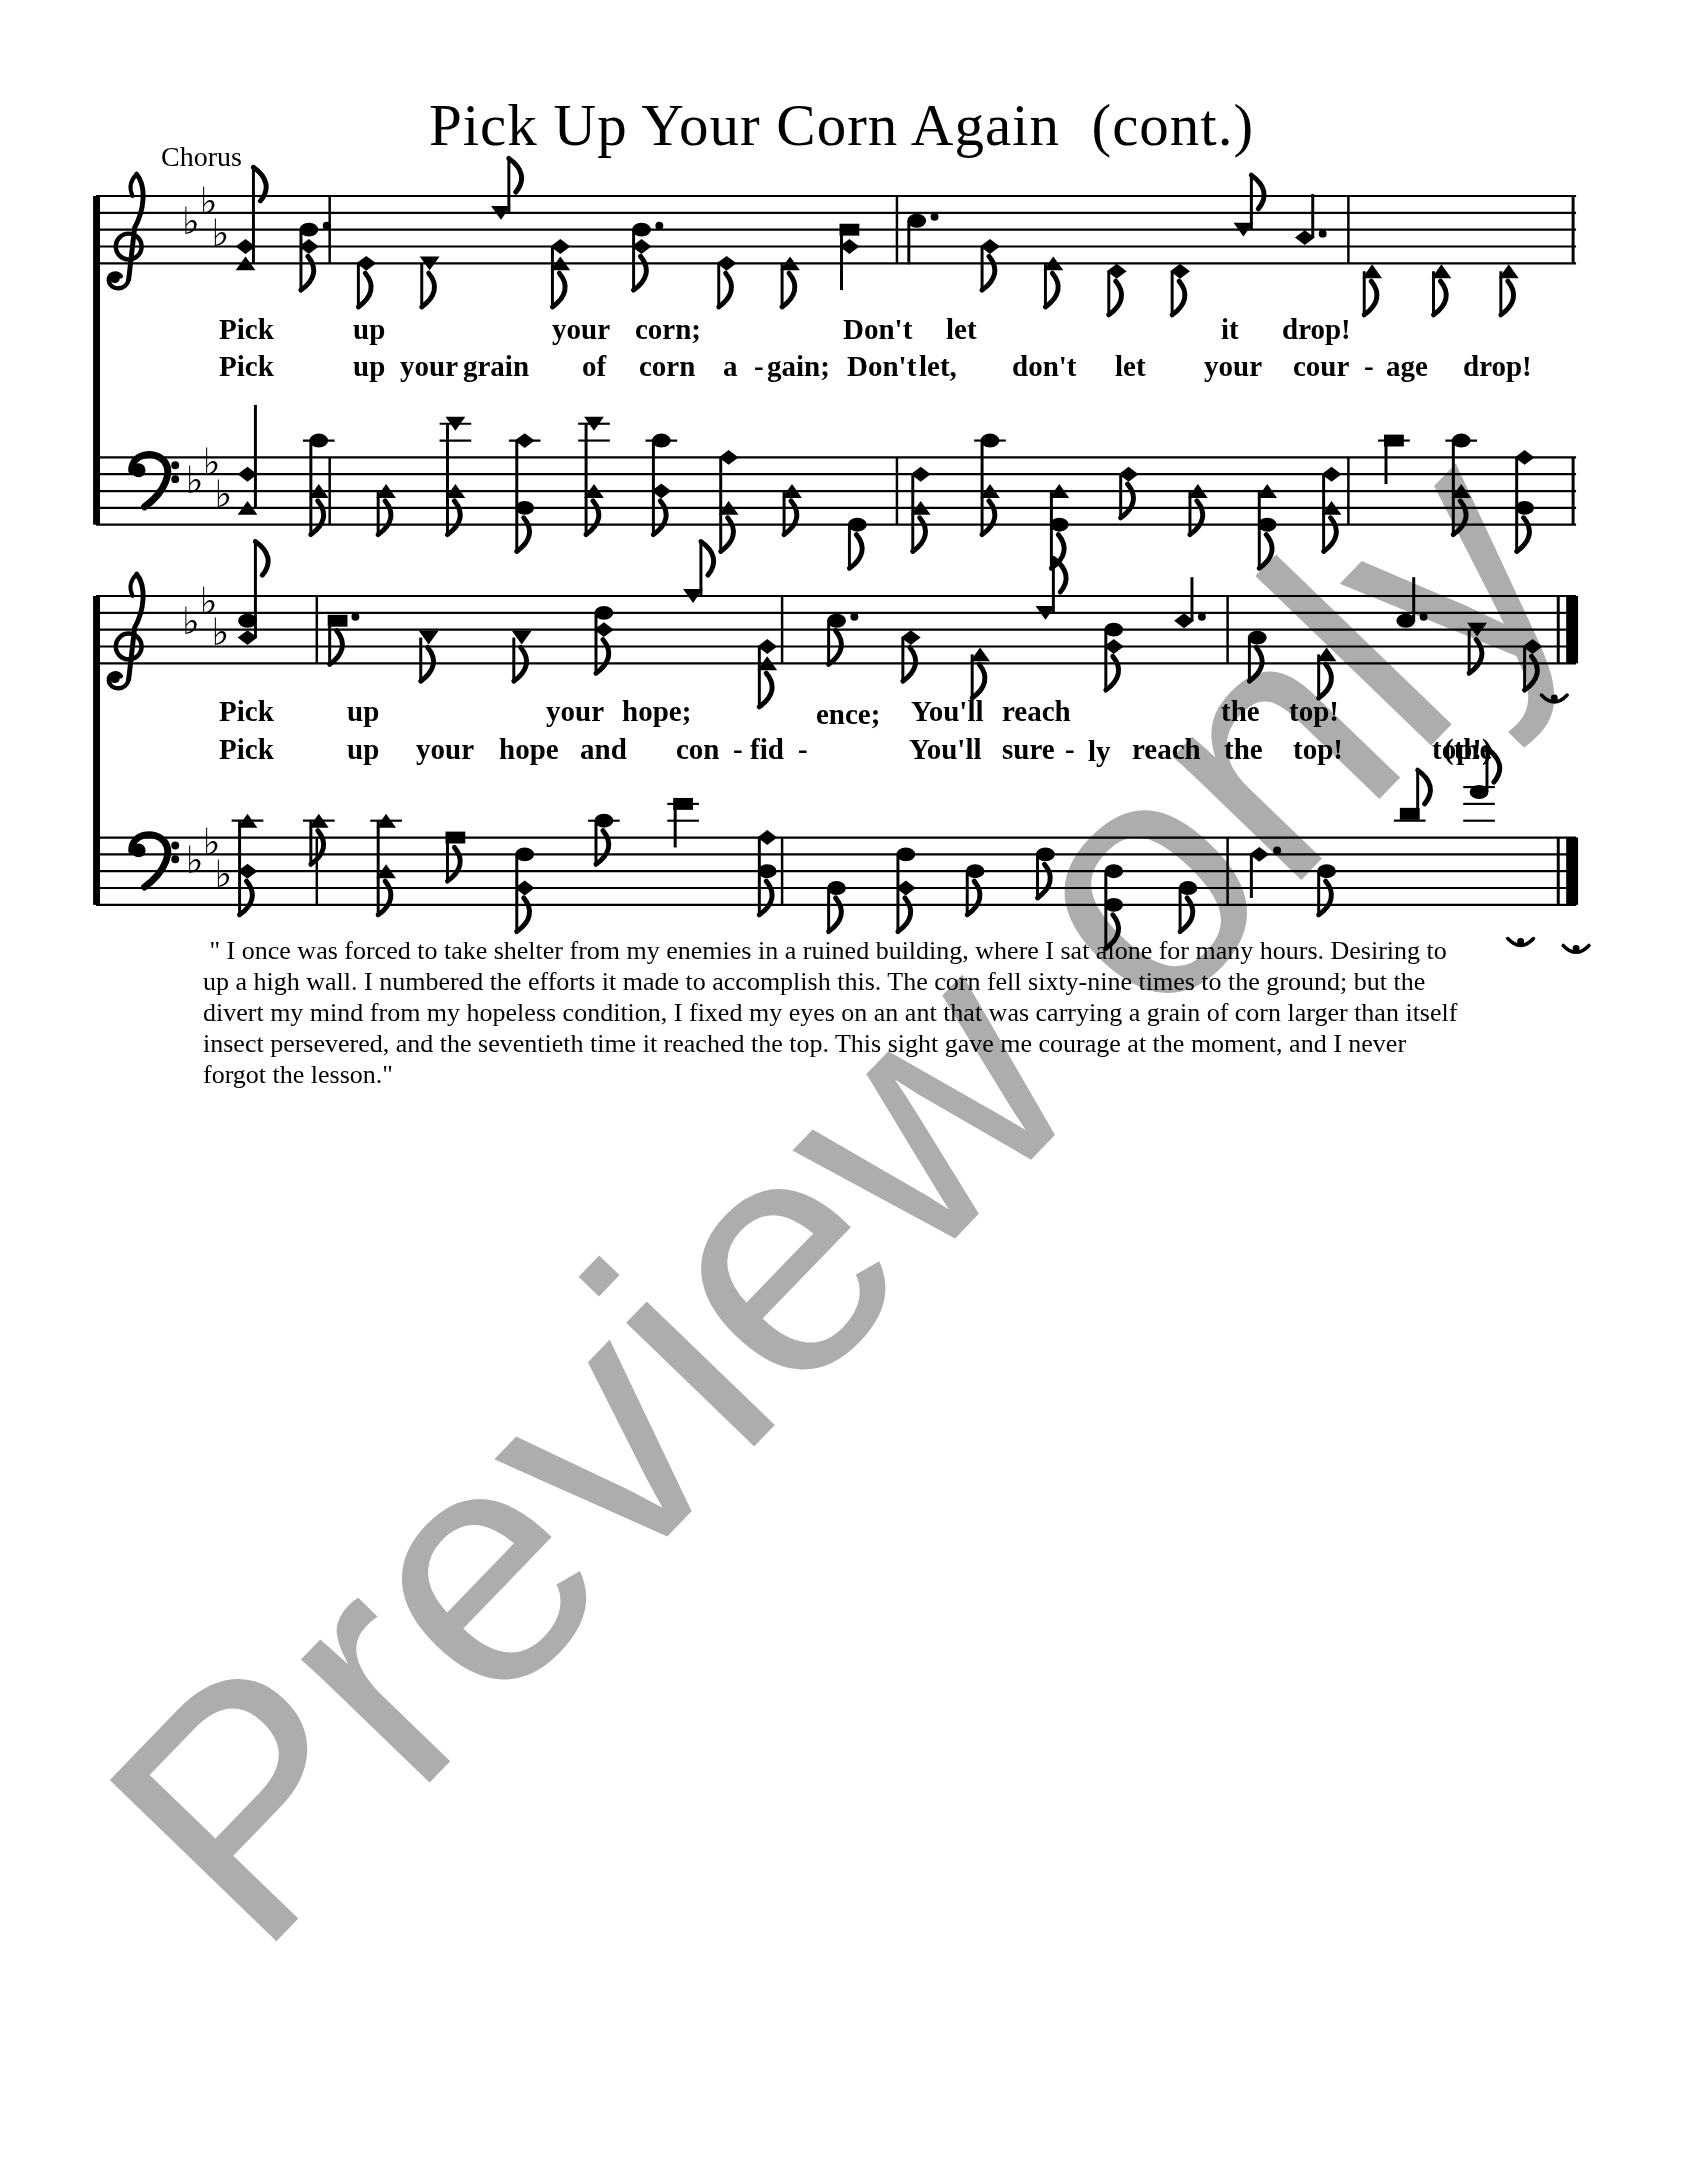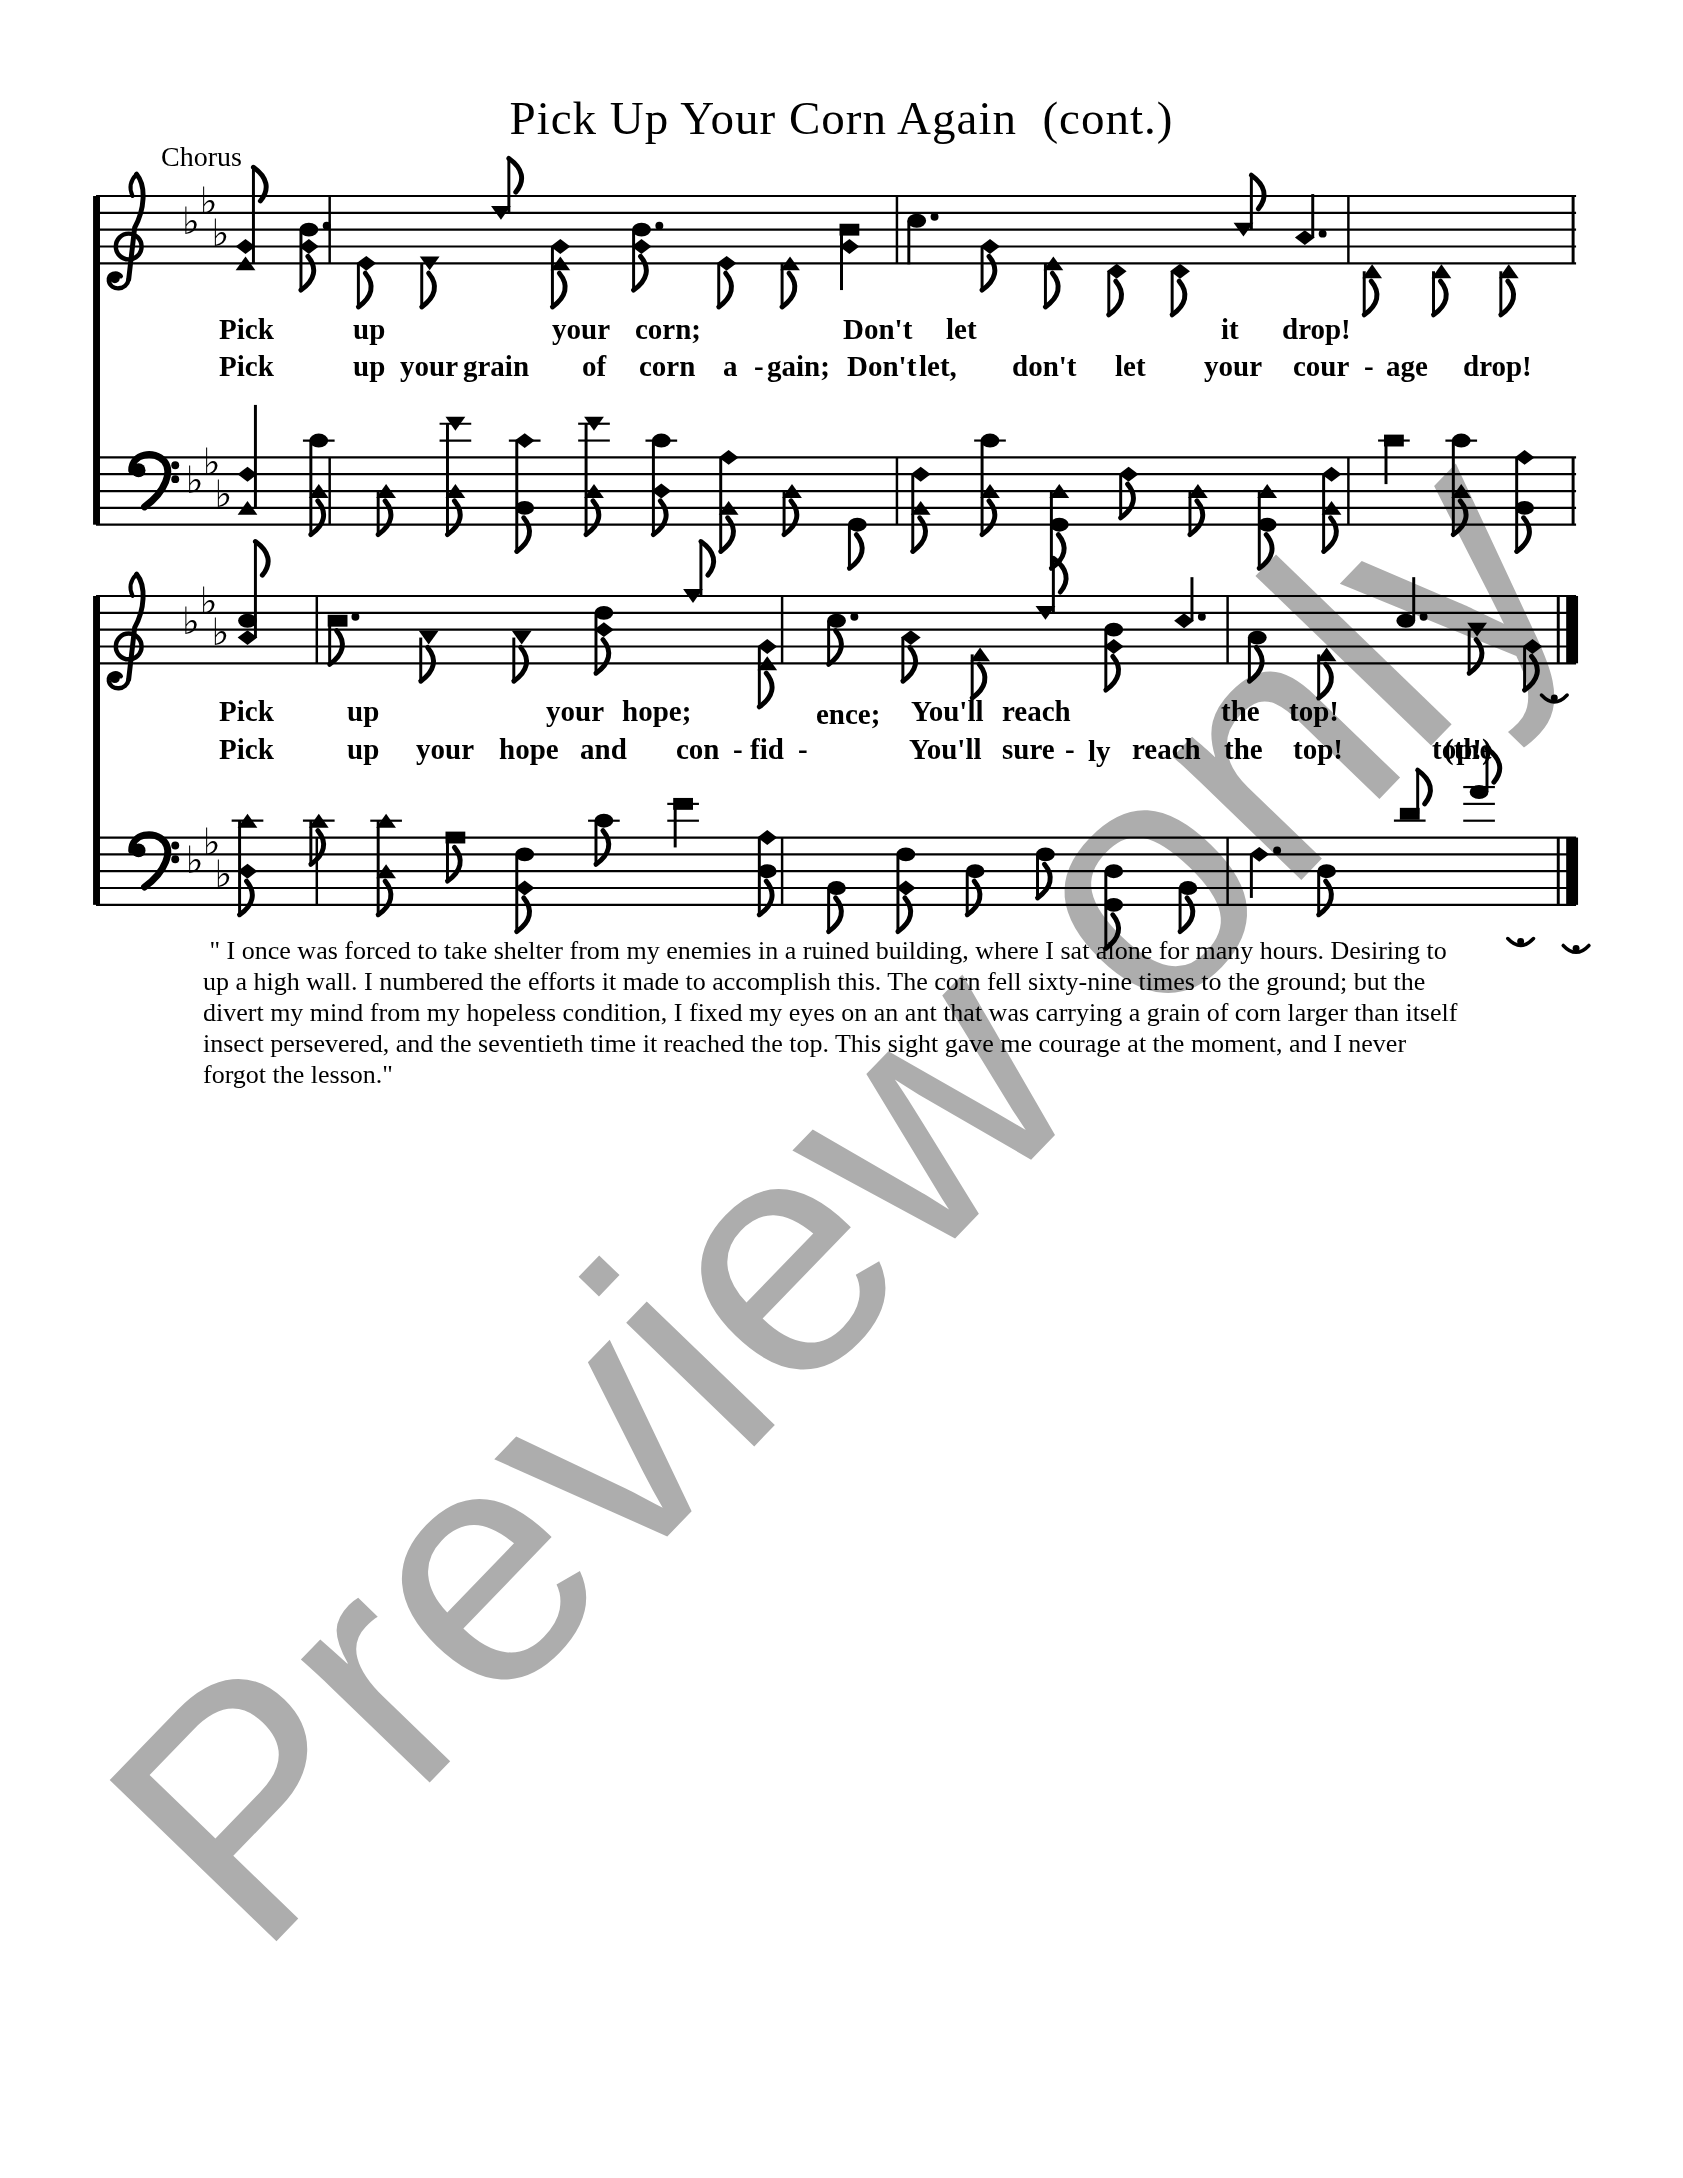--- a/index.html
+++ b/index.html
@@ -3,21 +3,21 @@
 <meta charset="utf-8">
 <style>
   html,body{margin:0;padding:0;background:#e8e8e8;}
   #page{position:relative;width:1683px;height:2178px;background:#ffffff;overflow:hidden;
         font-family:"Liberation Serif", serif;color:#000;}
   #watermark{position:absolute;left:837px;top:1193px;transform:translate(-50%,-50%) rotate(-46deg);
         font-family:"Liberation Sans", sans-serif;font-size:337px;font-weight:400;
         white-space:nowrap;z-index:0;user-select:none;}
   #content{position:absolute;inset:0;z-index:1;}
   #title{position:absolute;left:0;top:91px;width:1683px;text-align:center;
-        font-size:47px;white-space:pre;letter-spacing:1px;}
+        font-size:59px;white-space:pre;letter-spacing:1px;}
   #chorus-label{position:absolute;left:161px;top:141px;font-size:28px;}
   #notation-svg{position:absolute;left:0;top:0;}
   .lyric-word{position:absolute;font-size:29px;font-weight:bold;white-space:pre;line-height:1;}
   #footnote{position:absolute;left:203px;top:935px;width:1346px;}
   .footnote-line{font-size:26px;line-height:31px;white-space:pre;}
 </style>
 </head>
 <body>
 
 <div id="page">

